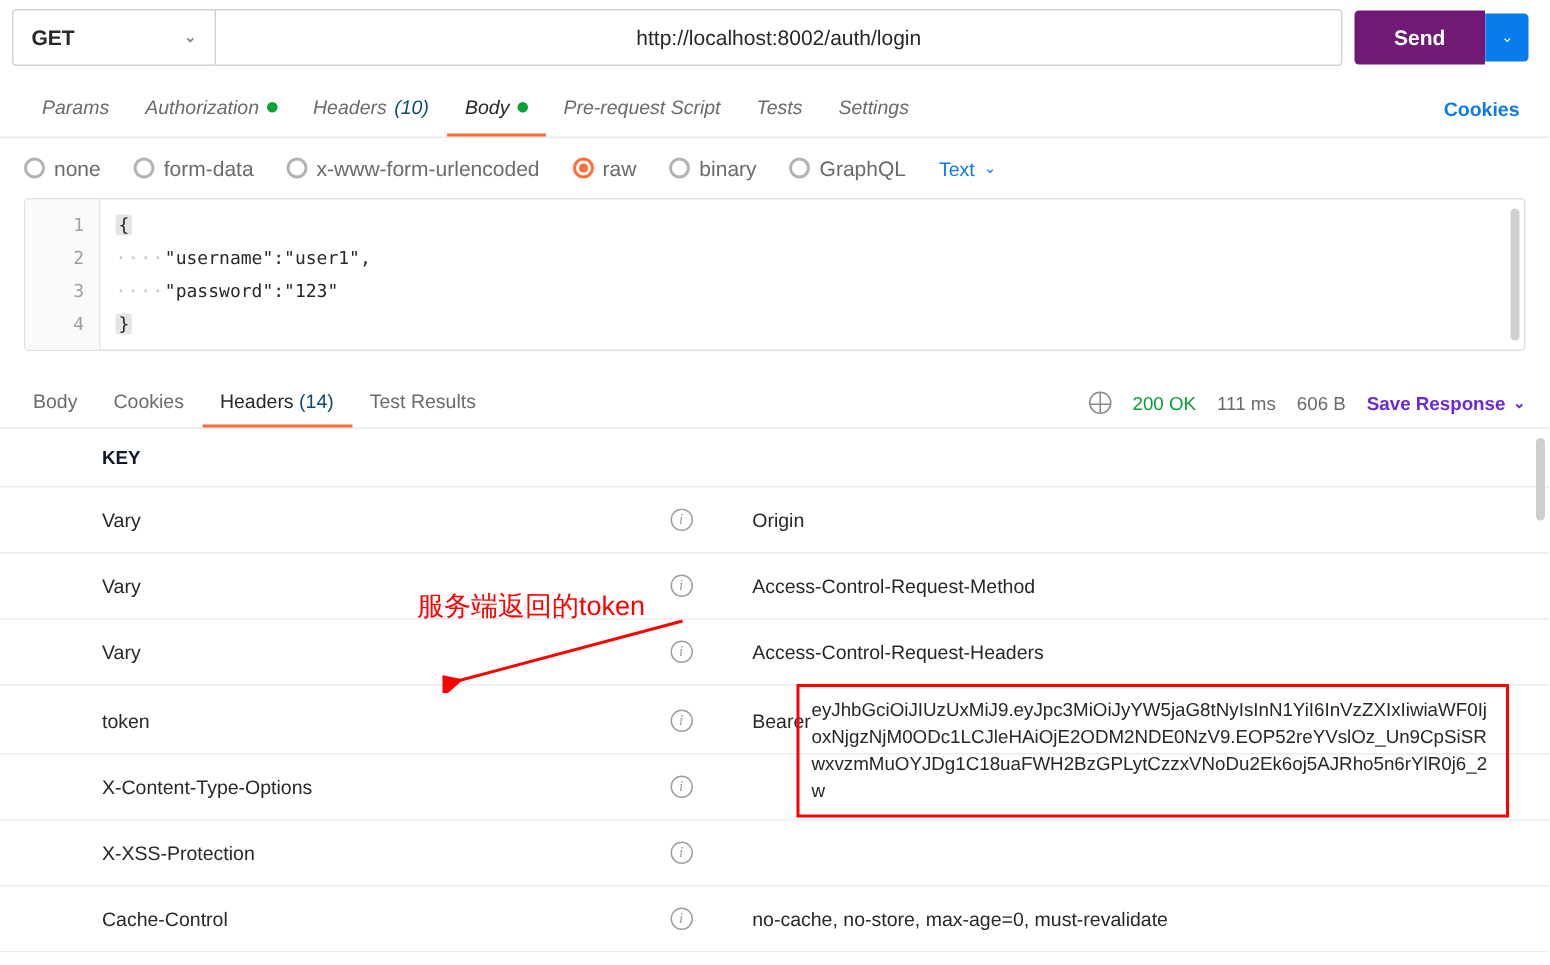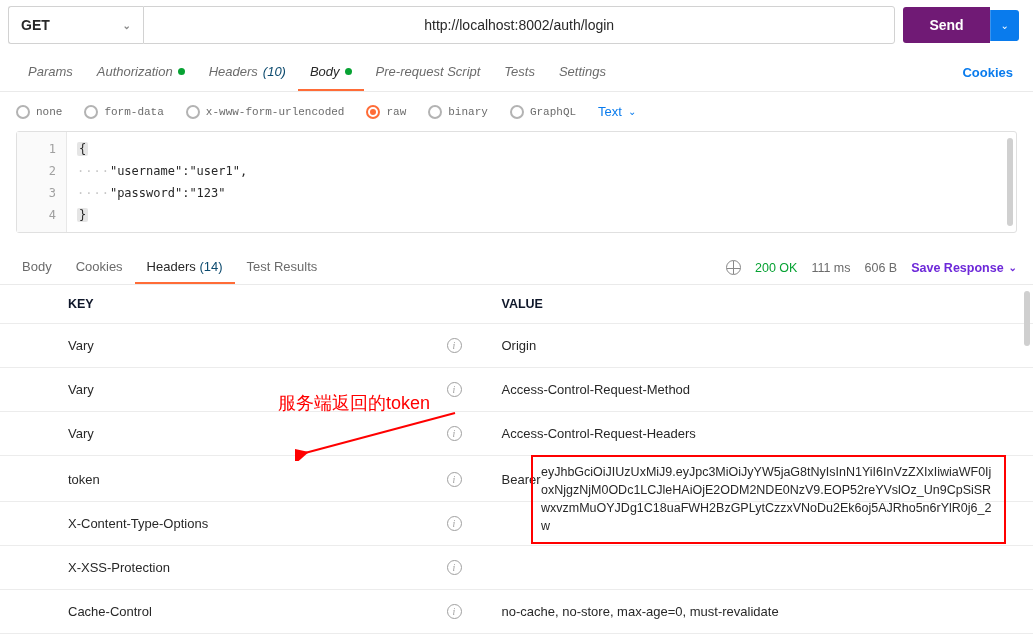--- a/index.html
+++ b/index.html
@@ -17,21 +17,21 @@
   
   .req-tabs { display: flex; align-items: center; padding: 4px 16px 0 16px; border-bottom: 1px solid #eaeaea; position: relative;}
   .req-tab { padding: 10px 12px; font-size: 13px; color: #6b6b6b; cursor: pointer; display: flex; align-items: center; gap: 5px; border-bottom: 2px solid transparent; font-style: italic;}
   .req-tab.active { color: #282828; border-bottom: 2px solid #ff6c37; }
   .dot-green { width: 7px; height: 7px; border-radius: 50%; background: #07a233; }
   .count { color: #0c4a6e; }
   .cookies-link { margin-left: auto; padding: 10px 4px; color: #097bed; font-size: 13px; font-weight: 600; cursor: pointer;}
   
   
   .body-types { display: flex; align-items: center; padding: 12px 16px; gap: 22px; }
-  .radio-item { display: flex; align-items: center; gap: 6px; font-size: 11px; color: #6b6b6b; cursor: pointer; font-family: Liberation Mono, monospace;}
+  .radio-item { display: flex; align-items: center; gap: 6px; font-size: 14px; color: #6b6b6b; cursor: pointer;}
   .radio { width: 14px; height: 14px; border-radius: 50%; border: 2px solid #b3b3b3; display: inline-flex; align-items: center; justify-content: center;}
   .radio.sel { border-color: #ff6c37; }
   .radio.sel::after { content:""; width: 6px; height: 6px; border-radius:50%; background:#ff6c37; }
   .text-drop { color: #097bed; display: flex; align-items: center; gap: 6px; cursor: pointer; font-size: 13px;}
   
   
   .editor-wrap { margin: 0 16px 10px 16px; border: 1px solid #e0e0e0; border-radius: 3px; position: relative; }
   .editor { display: flex; }
   .gutter { width: 50px; background: #fafafa; border-right: 1px solid #e8e8e8; padding: 6px 10px 6px 0; text-align: right; color: #a0a0a0; font-family: Menlo, Consolas, monospace; font-size: 12px; line-height: 22px;}
   .code { flex: 1; padding: 6px 10px; font-family: Menlo, Consolas, monospace; font-size: 12px; line-height: 22px; white-space: pre; color: #282828;}
@@ -178,21 +178,20 @@
         <span>Save Response</span>
         <span style="font-size:10px;">⌄</span>
       </span>
   </div>
 </div>
 
 <div class="anno-wrap">
   <div class="hdr-table">
     <div class="hdr-head">
       <div class="col-k">KEY</div>
-      <div class="col-v">VALUE</div>
     </div>
     <div class="hdr-row">
       <div class="col-k">
           <span>Vary</span>
           <span class="info-i">i</span>
         </div>
       <div class="col-v">
           <span>Origin</span>
         </div>
     </div>

